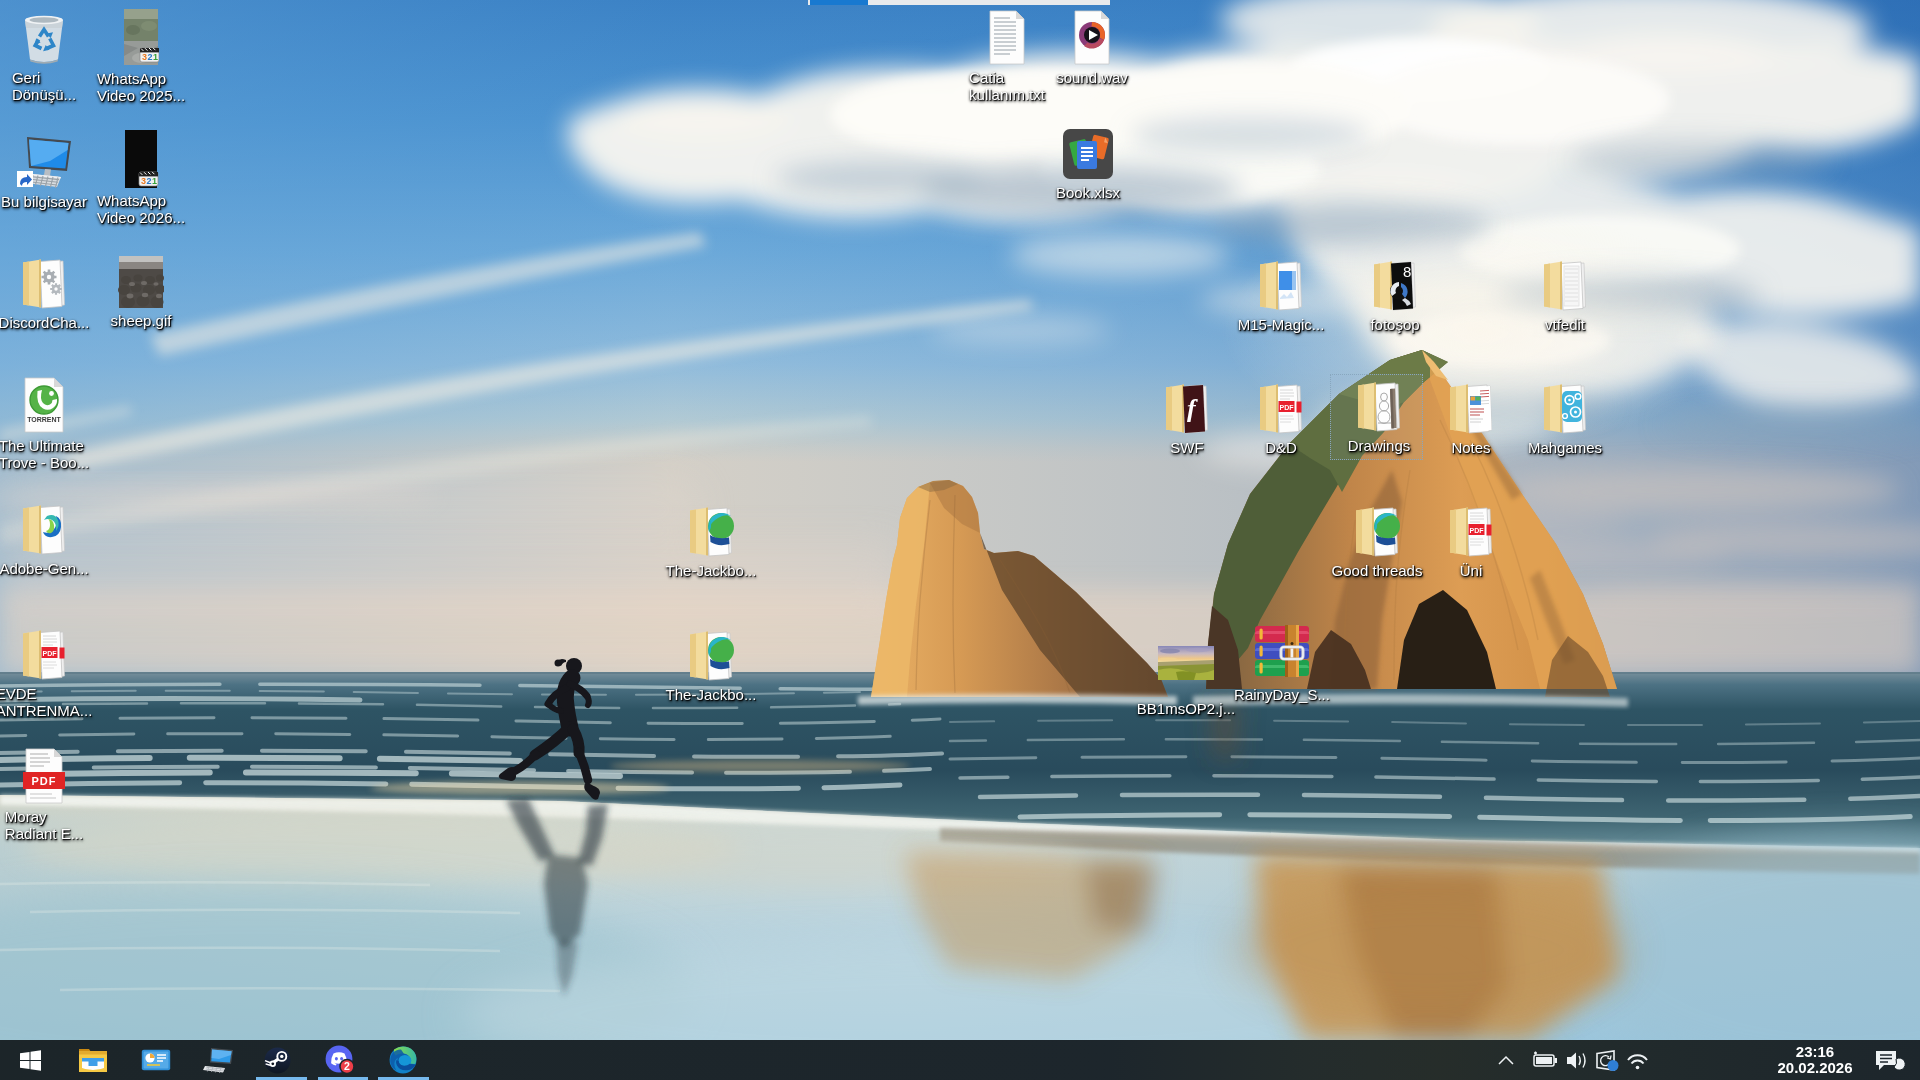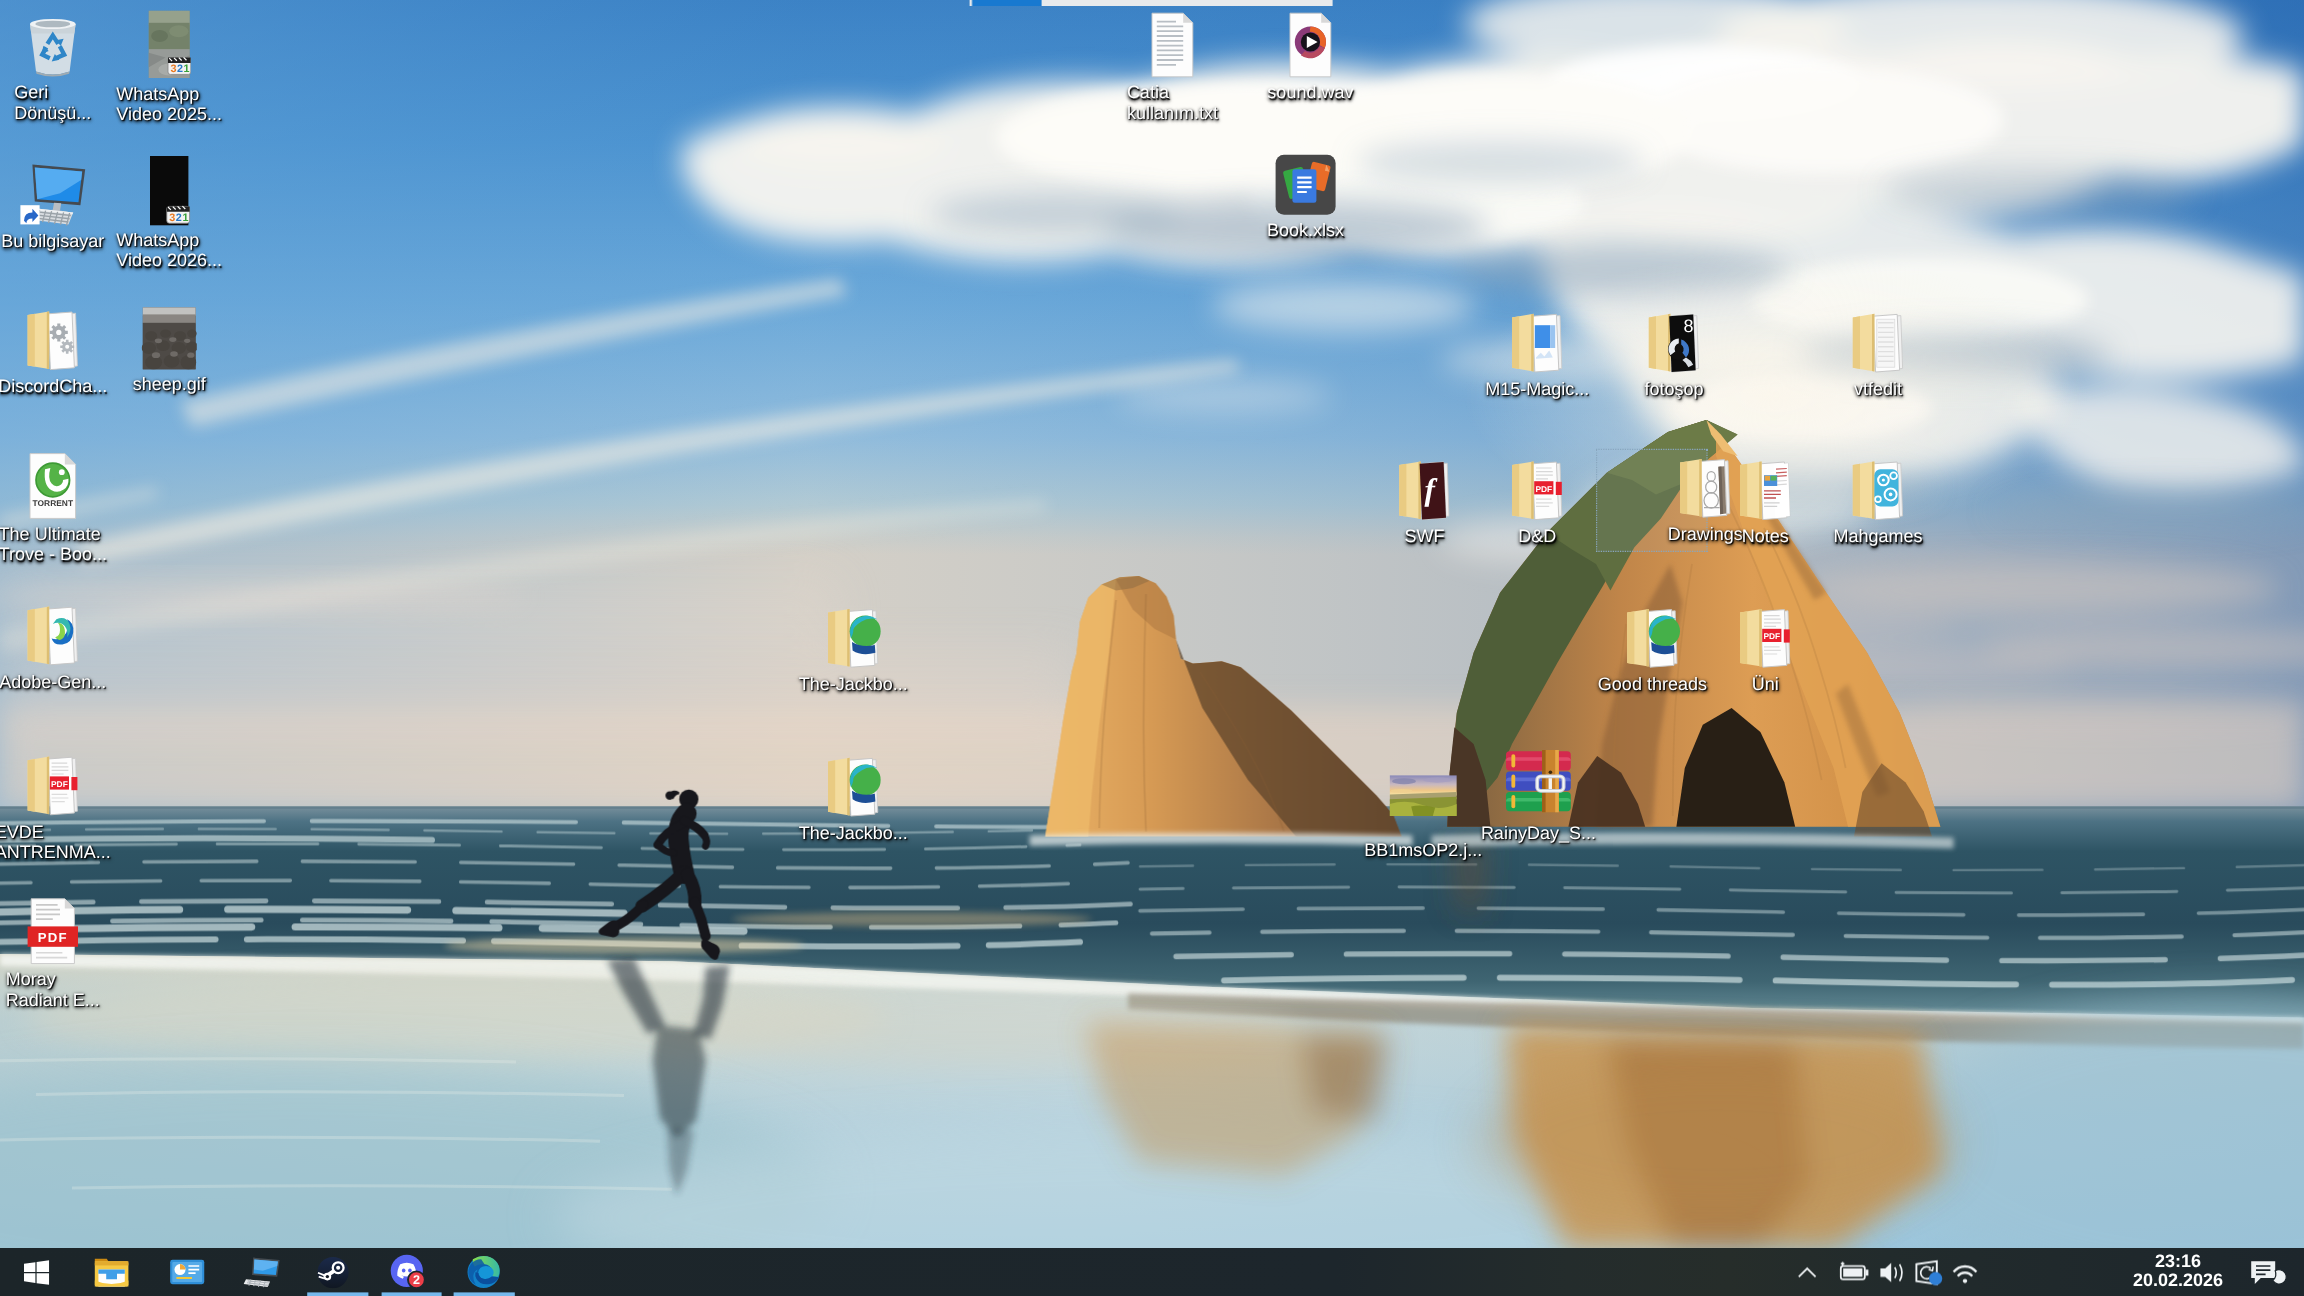--- a/index.html
+++ b/index.html
@@ -521,21 +521,21 @@
  <path d="M5,1 L33,1 L41,9 L41,55 L5,55 Z" fill="#fdfdfd" stroke="#c9c9c9" stroke-width="0.8"></path>
  <path d="M33,1 L41,9 L33,9 Z" fill="#d8d8d8"></path>
  <path d="M9,6 h18 M9,10 h20 M9,14 h20 M9,18 h14" stroke="#c8c8c8" stroke-width="1.4"></path>
  <rect x="2" y="24" width="42" height="17" fill="#e02424"></rect>
  <text x="23" y="37" font-family="Liberation Sans" font-size="11" font-weight="bold" fill="#fff" text-anchor="middle" letter-spacing="1">PDF</text>
  <path d="M9,46 h22 M9,50 h26" stroke="#d8d8d8" stroke-width="1.3"></path>
 </svg>
 <div class="lb">Moray<br>Radiant E...</div>
 </div>
 
-<div class="ic" style="left:927px;top:10px">
+<div class="ic" style="left:957px;top:10px">
 <svg width="42" height="55" viewBox="0 0 42 55">
  <path d="M4,1 L30,1 L38,9 L38,54 L4,54 Z" fill="#fdfdfd" stroke="#c9c9c9" stroke-width="0.8"></path>
  <path d="M30,1 L38,9 L30,9 Z" fill="#d8d8d8"></path>
  <path d="M8,8 h16 M8,12 h22 M8,16 h22 M8,20 h22 M8,24 h22 M8,28 h22 M8,32 h22 M8,36 h22 M8,40 h22 M8,44 h16" stroke="#b8bec4" stroke-width="1.5"></path>
 </svg>
 <div class="lb">Catia<br>kullanım.txt</div>
 </div>
 
 <div class="ic" style="left:1042px;top:10px">
 <svg width="42" height="55" viewBox="0 0 42 55">
@@ -601,21 +601,21 @@
 
 <div class="ic" style="left:1231px;top:381px">
 <svg width="46" height="54" viewBox="0 0 46 54">
         <use href="#folderbase"></use>
         <use href="#fpdf"></use>
       </svg>
 <div class="lb">D&amp;D</div>
 </div>
 
 <div id="seldraw" style="position:absolute;left:1330px;top:374px;width:93px;height:86px;border:1px dotted #88a6be;background:rgba(160,190,215,0.10)"></div>
-<div class="ic" style="left:1371px;top:379px">
+<div class="ic" style="left:1329px;top:379px">
 <svg width="46" height="54" viewBox="0 0 46 54">
         <use href="#folderbase"></use>
         <use href="#fdraw"></use>
       </svg>
 <div class="lb">Drawings</div>
 </div>
 
 <div class="ic" style="left:1421px;top:381px">
 <svg width="46" height="54" viewBox="0 0 46 54">
         <use href="#folderbase"></use>

